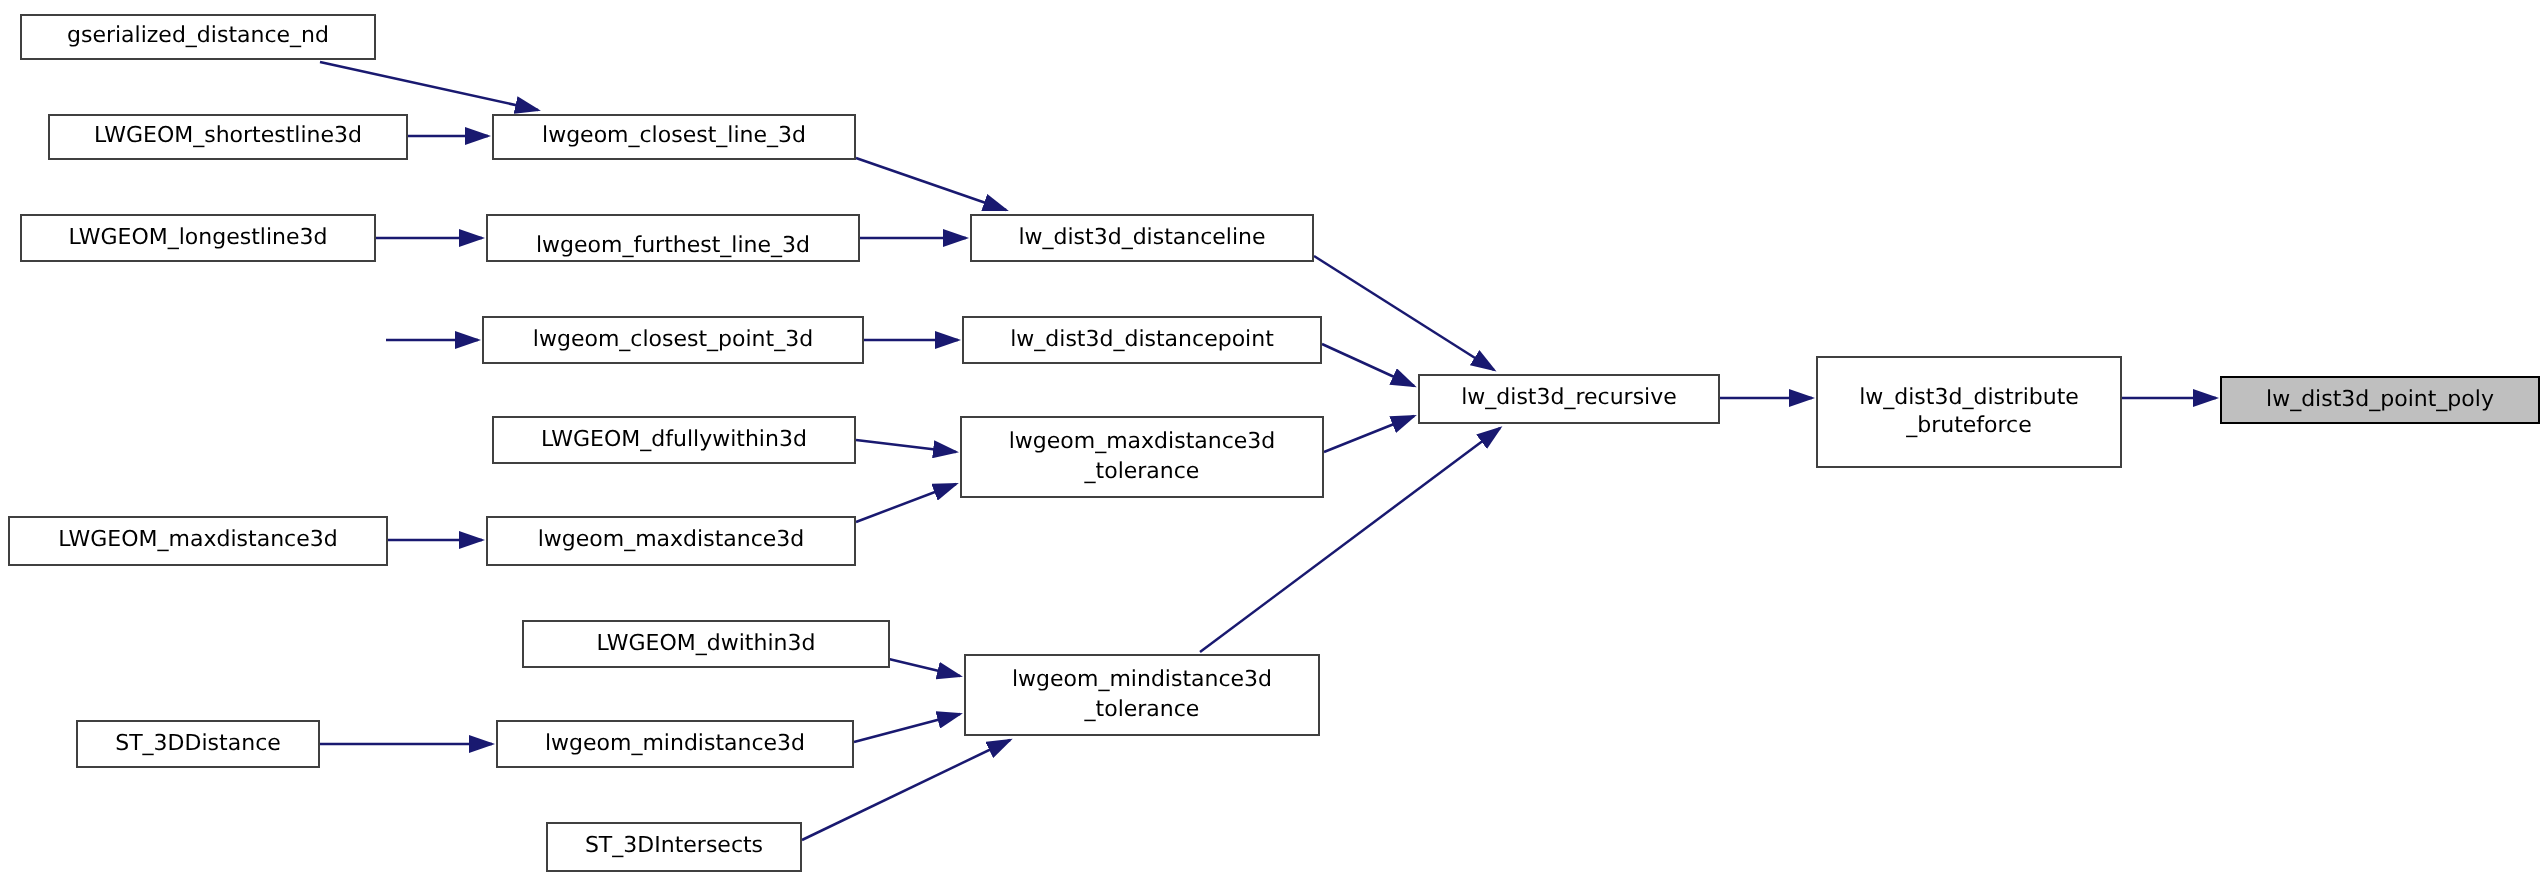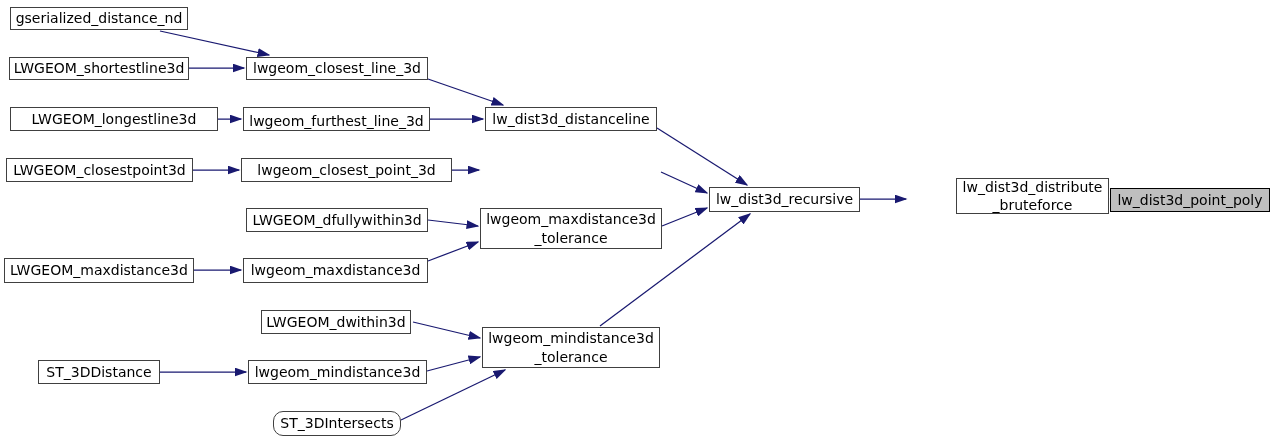--- a/index.html
+++ b/index.html
@@ -20,21 +20,21 @@
   line.edge {
     stroke: var(--edge-color, #191970);
     stroke-width: 1.25;
   }
   .node {
     position: absolute;
     box-sizing: border-box;
     background: var(--node-fill, #ffffff);
     border: 1.4px solid var(--node-border, #404040);
     color: var(--text-color, #000000);
-    font-size: 14px;
+    font-size: 11px;
     line-height: 1.3;
     display: flex;
     flex-direction: column;
     align-items: center;
     justify-content: center;
     white-space: nowrap;
     text-align: center;
     cursor: pointer;
   }
   .node.highlight {
@@ -70,73 +70,73 @@
       <line x1="427" y1="371" x2="480" y2="357" class="edge" marker-end="url(#arrowhead)"></line>
       <line x1="160" y1="372" x2="246" y2="372" class="edge" marker-end="url(#arrowhead)"></line>
       <line x1="401" y1="420" x2="505" y2="370" class="edge" marker-end="url(#arrowhead)"></line>
       <line x1="600" y1="326" x2="750" y2="214" class="edge" marker-end="url(#arrowhead)"></line>
       <line x1="860" y1="199" x2="906" y2="199" class="edge" marker-end="url(#arrowhead)"></line>
       <line x1="1061" y1="199" x2="1108" y2="199" class="edge" marker-end="url(#arrowhead)"></line>
     </svg>
 <div class="node" style="left: 10px; top: 7px; width: 178px; height: 23px;">
       <div>gserialized_distance_nd</div>
     </div>
-    <div class="node" style="left: 9px; top: 57px; width: 180px; height: 23px;">
+    <div class="node" style="left: 24px; top: 57px; width: 180px; height: 23px;">
       <div>LWGEOM_shortestline3d</div>
     </div>
     <div class="node" style="left: 246px; top: 57px; width: 182px; height: 23px;">
       <div>lwgeom_closest_line_3d</div>
     </div>
-    <div class="node" style="left: 10px; top: 107px; width: 208px; height: 24px;">
+    <div class="node" style="left: 10px; top: 107px; width: 178px; height: 24px;">
       <div>LWGEOM_longestline3d</div>
     </div>
     <div class="node" style="left: 243px; top: 107px; width: 187px; height: 24px; justify-content: flex-end;">
       <div>lwgeom_furthest_line_3d</div>
     </div>
     <div class="node" style="left: 485px; top: 107px; width: 172px; height: 24px; justify-content: center;">
       <div>lw_dist3d_distanceline</div>
     </div>
-    <div class="node" style="left: 6px; top: 158px; width: 187px; height: 24px;">
-      <div>LWGEOM_closestpoint3d</div>
+    <div class="node" style="left: 241px; top: 158px; width: 191px; height: 24px;">
+      <div>lwgeom_closest_point_3d</div>
     </div>
-    <div class="node" style="left: 241px; top: 158px; width: 211px; height: 24px;">
-      <div>lwgeom_closest_point_3d</div>
+    <div class="node" style="left: 481px; top: 158px; width: 180px; height: 24px;">
+      <div>lw_dist3d_distancepoint</div>
     </div>
     <div class="node" style="left: 246px; top: 208px; width: 182px; height: 24px;">
       <div>LWGEOM_dfullywithin3d</div>
     </div>
     <div class="node" style="left: 480px; top: 208px; width: 182px; height: 41px;">
       <div>lwgeom_maxdistance3d</div>
       <div>_tolerance</div>
     </div>
     <div class="node" style="left: 4px; top: 258px; width: 190px; height: 25px;">
       <div>LWGEOM_maxdistance3d</div>
     </div>
     <div class="node" style="left: 243px; top: 258px; width: 185px; height: 25px;">
       <div>lwgeom_maxdistance3d</div>
     </div>
-    <div class="node" style="left: 261px; top: 310px; width: 150px; height: 24px;">
+    <div class="node" style="left: 261px; top: 310px; width: 184px; height: 24px;">
       <div>LWGEOM_dwithin3d</div>
     </div>
     <div class="node" style="left: 482px; top: 327px; width: 178px; height: 41px;">
       <div>lwgeom_mindistance3d</div>
       <div>_tolerance</div>
     </div>
     <div class="node" style="left: 38px; top: 360px; width: 122px; height: 24px; align-items: center;">
       <div>ST_3DDistance</div>
     </div>
     <div class="node" style="left: 248px; top: 360px; width: 179px; height: 24px;">
       <div>lwgeom_mindistance3d</div>
     </div>
-    <div class="node" style="left: 273px; top: 411px; width: 128px; height: 25px; border-radius: 10px;">
+    <div class="node" style="left: 273px; top: 411px; width: 128px; height: 25px;">
       <div>ST_3DIntersects</div>
     </div>
     <div class="node" style="left: 709px; top: 187px; width: 151px; height: 25px;">
       <div>lw_dist3d_recursive</div>
     </div>
-    <div class="node" style="left: 908px; top: 178px; width: 153px; height: 36px; margin-left: 48px;">
+    <div class="node" style="left: 908px; top: 178px; width: 153px; height: 56px;">
       <div>lw_dist3d_distribute</div>
       <div>_bruteforce</div>
     </div>
     <div class="node highlight" style="left: 1110px; top: 188px; width: 160px; height: 24px;">
       <div>lw_dist3d_point_poly</div>
     </div>
   </div>
 
 </body></html>

